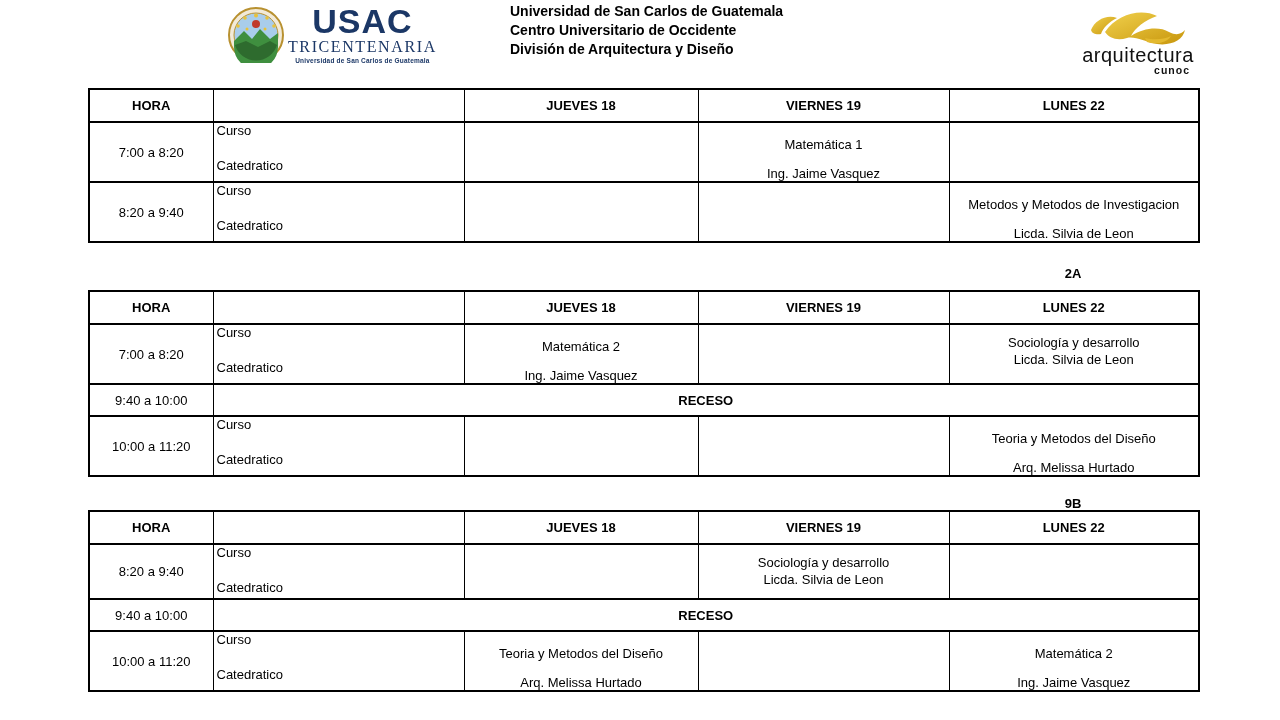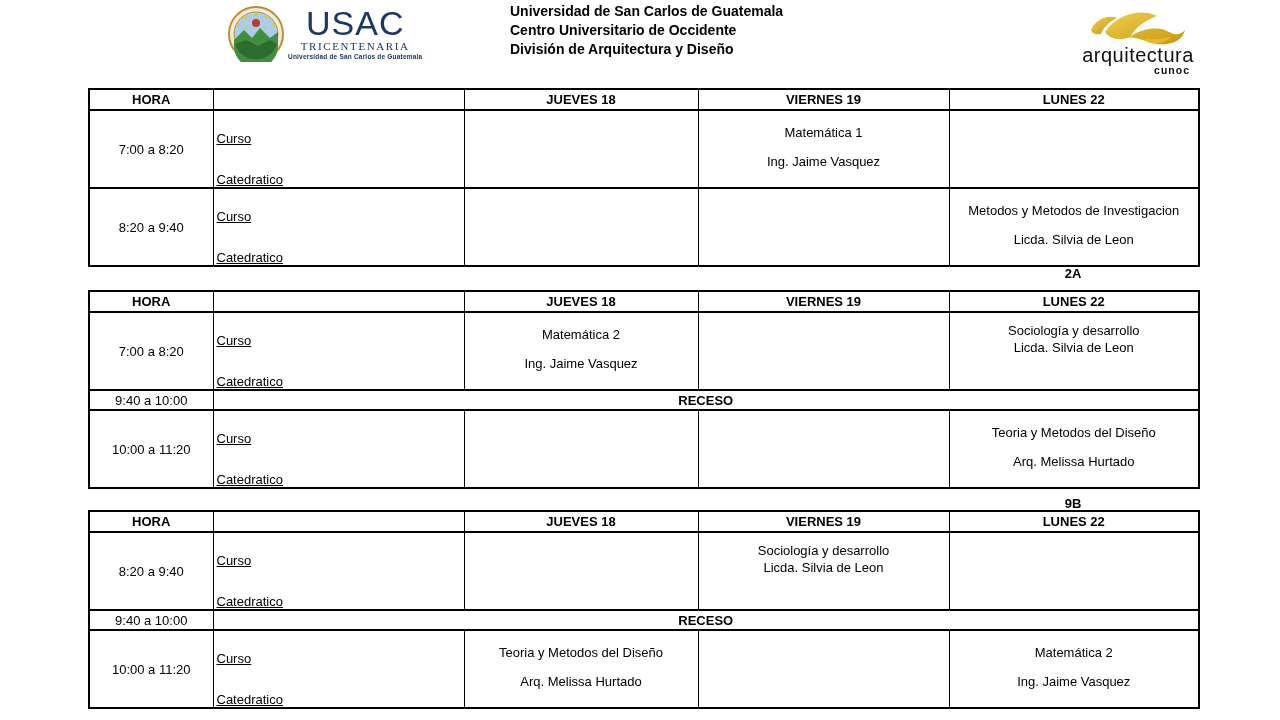--- a/index.html
+++ b/index.html
@@ -10,24 +10,24 @@
     font-family: "Liberation Sans", sans-serif;
     color: #000;
     overflow: hidden;
   }
 
   
   .usac-logo { position: absolute; left: 228px; top: 6px; display: flex; align-items: center; }
   .usac-seal { width: 56px; height: 56px; }
   .usac-textblock { margin-left: 4px; display: flex; flex-direction: column; align-items: center; }
   .usac-acronym {
-    font-size: 34px; font-weight: normal; color: #1b3766; line-height: 30px; letter-spacing: 1px;
+    font-size: 34px; font-weight: bold; color: #1b3766; line-height: 30px; letter-spacing: 1px;
   }
   .usac-sub {
-    font-family: "Liberation Serif", serif; font-size: 11px; color: #1b3766;
+    font-family: "Liberation Serif", serif; font-size: 16px; color: #1b3766;
     letter-spacing: 1.6px; margin-top: 2px;
   }
   .usac-caption {
     font-size: 6.5px; font-weight: bold; color: #1b3766; margin-top: 1px; letter-spacing: 0.2px;
   }
 
   .doc-title { position: absolute; left: 510px; top: 2px; }
   .doc-title div { font-size: 14px; font-weight: bold; line-height: 19px; }
 
   .arq-logo { position: absolute; left: 1080px; top: 6px; width: 116px; text-align: center; }
@@ -50,29 +50,29 @@
   .sched col.c3 { width: 234px; }
   .sched col.c4 { width: 251px; }
   .sched col.c5 { width: 250px; }
 
   .sched th, .sched td {
     border-left: 1px solid #000; border-right: 1px solid #000;
     border-top: 2px solid #000; border-bottom: 2px solid #000;
     vertical-align: middle;
     font-size: 13px;
   }
-  .sched th { height: 20px; font-weight: bold; text-align: center; padding: 2px; }
+  .sched th { height: 20px; font-weight: bold; text-align: center; padding: 8px; }
   .sched td.time { height: 55px; text-align: center; }
-  .sched tr.receso td { height: 20px; }
+  .sched tr.receso td { height: 32px; }
   .sched td.receso-cell { text-align: center; font-weight: bold; }
 
   .sched td.meta, .sched td.slot { vertical-align: top; padding: 0; }
   .meta-inner {
     display: flex; flex-direction: column; align-items: flex-start;
-    padding: 20px 0 0 3px; gap: 26px; line-height: 15px; text-decoration: underline;
+    padding: 0 0 0 3px; gap: 20px; line-height: 15px;
   }
   .slot-inner {
     display: flex; flex-direction: column; align-items: center;
     padding-top: 14px; gap: 14px; line-height: 15px; text-align: center;
   }
   .compact .slot-inner { padding-top: 10px; gap: 2px; }
 
   .group-label {
     position: absolute; left: 948px; width: 250px; text-align: center;
     font-size: 13px; font-weight: bold;

